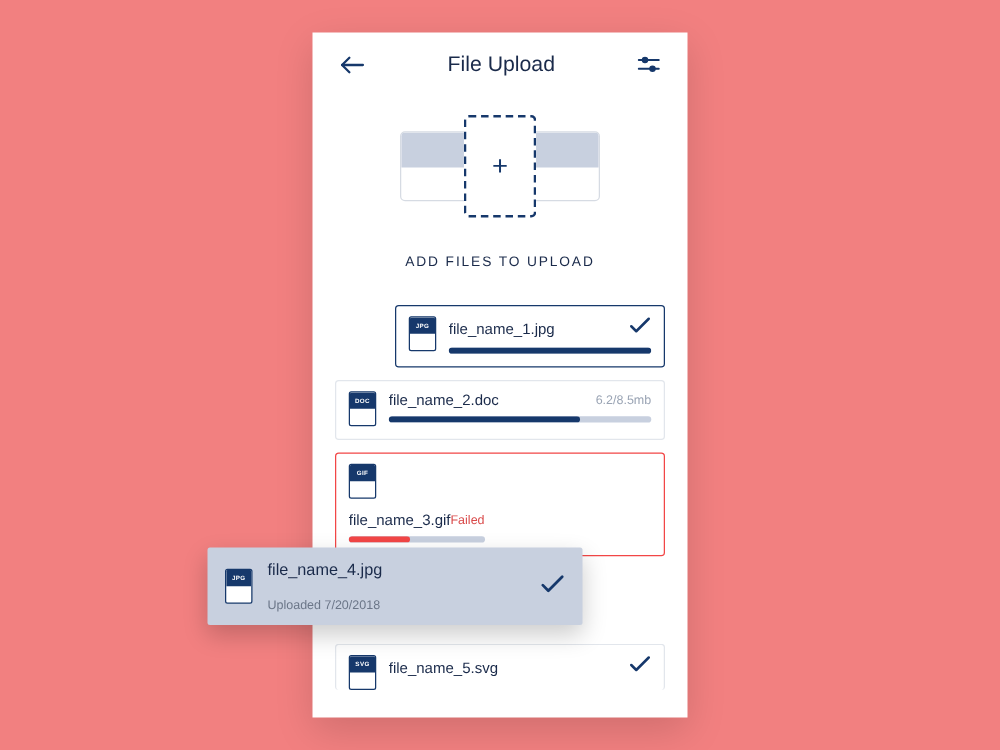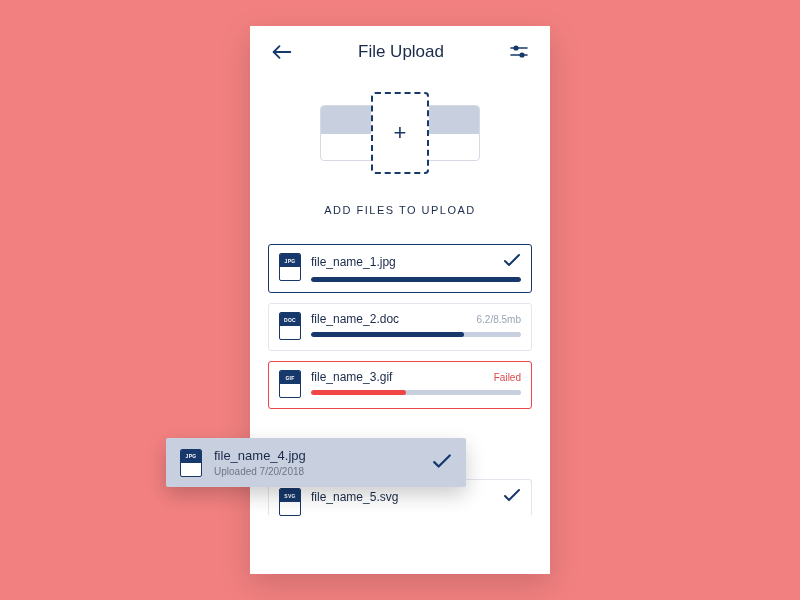--- a/index.html
+++ b/index.html
@@ -107,22 +107,22 @@
     }
     .file-card {
       border: 1.5px solid #e2e6ec;
       border-radius: 3px;
       padding: 8px 10px 10px;
       display: flex;
       align-items: flex-start;
       gap: 10px;
       position: relative;
     }
-    .file-card.active { border-color: #16386b; }
-    .file-card.failed { border-color: #f24646; }
+    .file-card.active { border-color: #16386b; margin-left: 48px; }
+    .file-card.failed { border-color: #f24646; flex-direction: column; }
     .file-card.partial { padding-bottom: 4px; }
     .file-icon {
       width: 22px;
       height: 28px;
       border: 1px solid #16386b;
       border-radius: 2px;
       background: #fff;
       position: relative;
       flex-shrink: 0;
       overflow: hidden;
@@ -187,21 +187,21 @@
       display: flex;
       align-items: center;
       gap: 12px;
       box-shadow: 0 8px 20px rgba(0,0,0,0.2);
       z-index: 5;
     }
     .hover-text { flex: 1; }
     .hover-name {
       font-size: 13px;
       color: #1a2a4a;
-      margin-bottom: 3px;
+      margin-bottom: 16px;
     }
     .hover-sub {
       font-size: 10px;
       color: #6b7688;
     }
   </style>
 </head>
 <body>
 
 <div class="phone">

